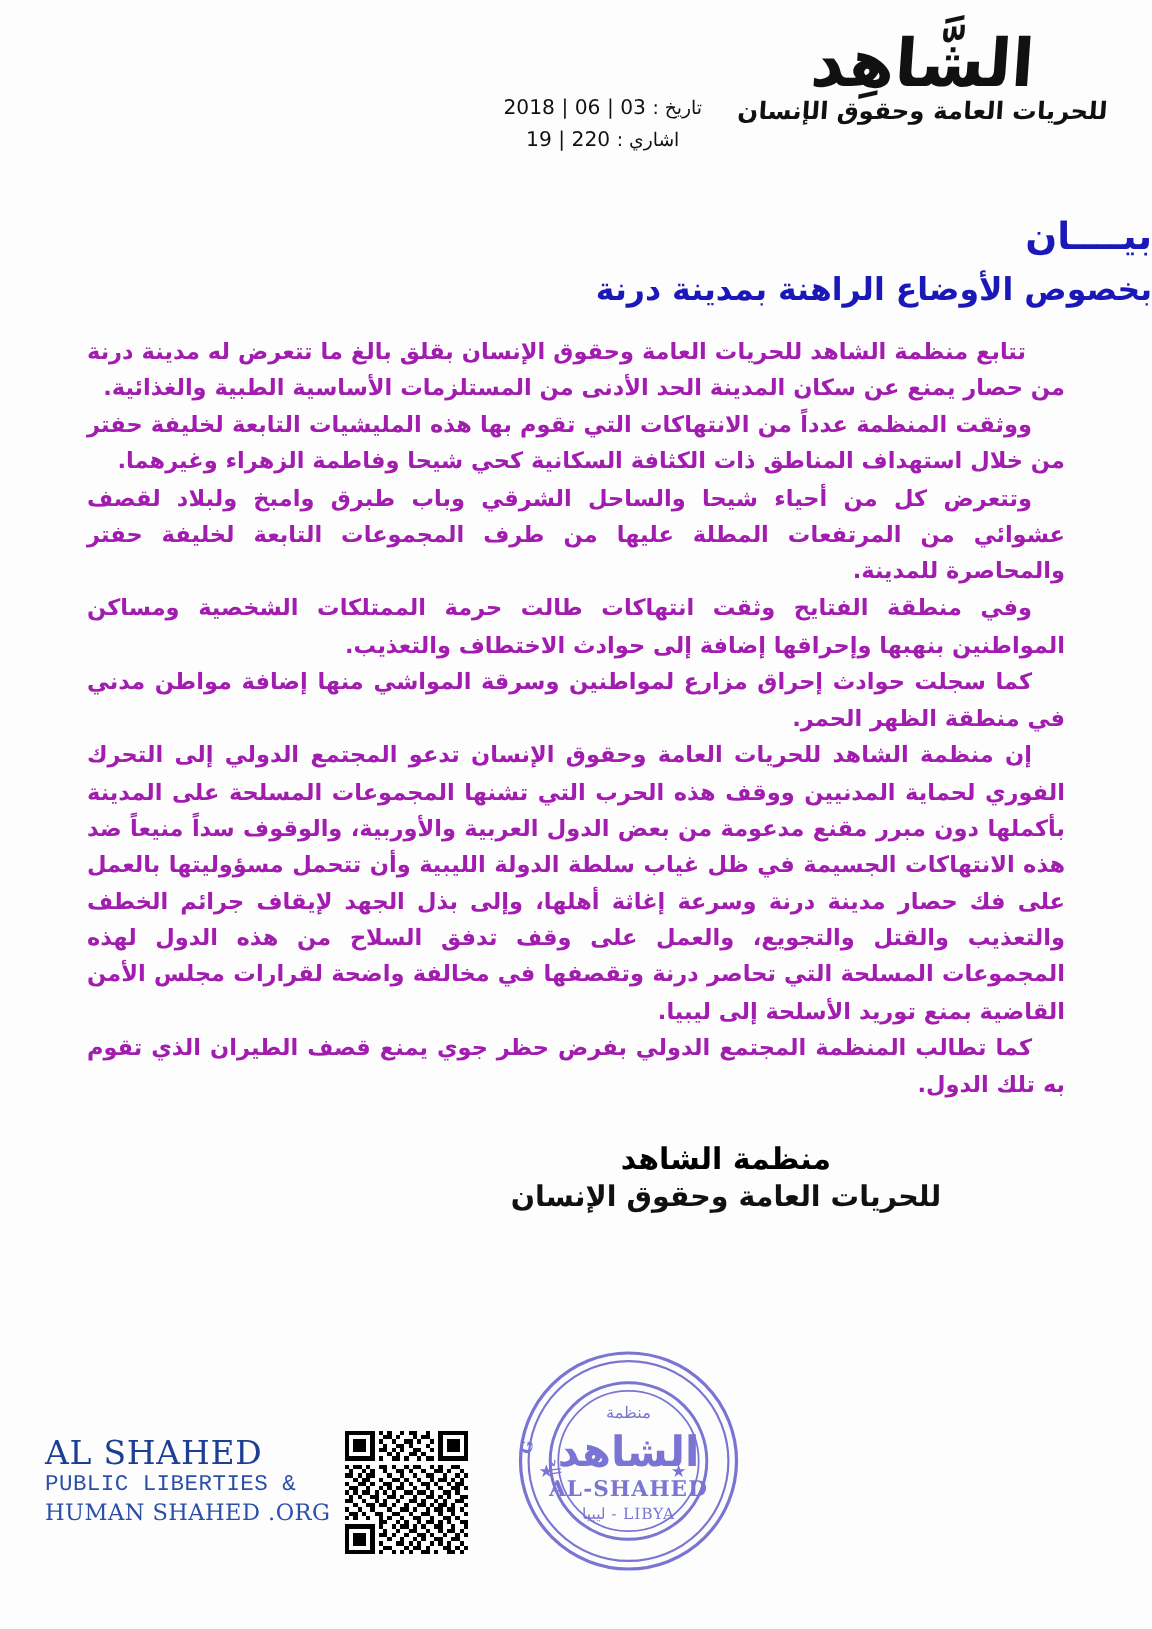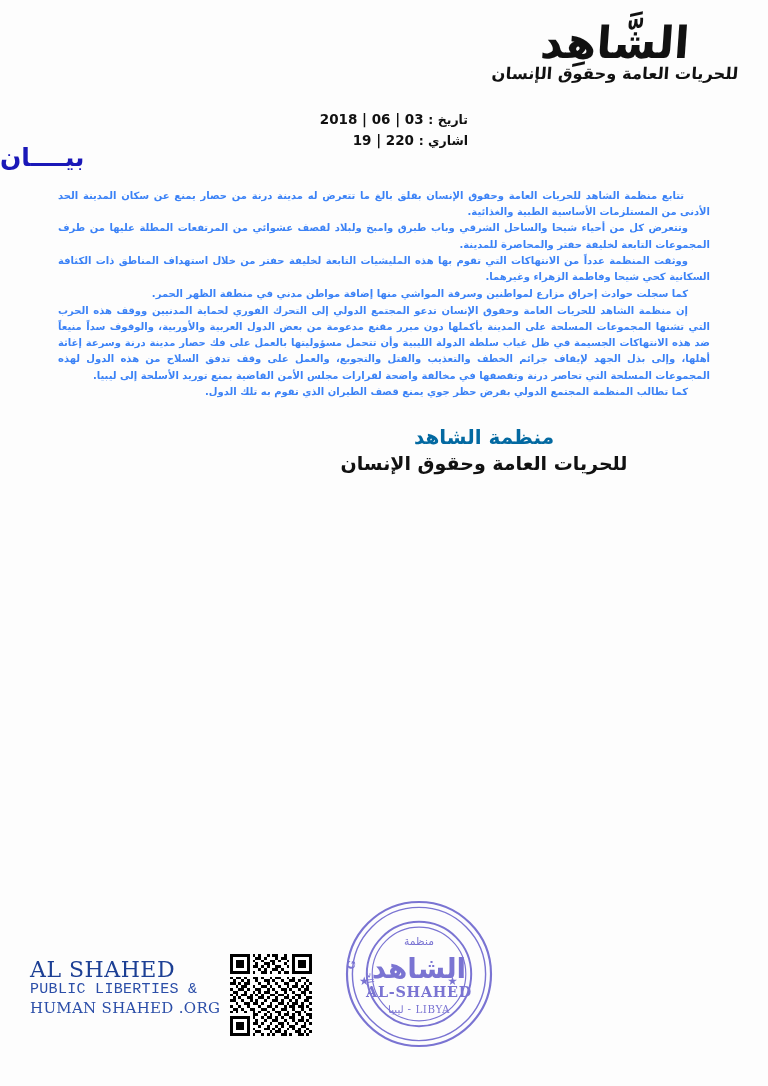--- a/index.html
+++ b/index.html
@@ -46,34 +46,33 @@
     color:#111;
     margin-top:-2px;
     transform:skewX(-4deg) scaleX(1.02);
     letter-spacing:-0.4px;
   }
   .meta{
     position:absolute;
     top:62px;
     right:300px;
     direction:rtl;
-    text-align:right;
+    text-align:center;
     font-size:13.5px;
     color:#111;
     line-height:1.55;
-    font-weight:700;
-    margin-top:47px;
+    font-weight:400;
   }
   .meta .row{white-space:nowrap;}
   .meta .lbl{font-size:12.5px;}
   .meta .val{font-family:"DejaVu Sans","Liberation Sans",sans-serif;}
 
   
   .title-wrap{
-    text-align:left;
+    text-align:right;
     margin-top:14px;
   }
   .doc-title{
     color:#1a18b8;
     font-size:25px;
     font-weight:bold;
     letter-spacing:2px;
     line-height:1.1;
   }
   .doc-subtitle{
@@ -83,23 +82,23 @@
     margin-top:9px;
     line-height:1.2;
   }
 
   
   .body-text{
     direction:rtl;
     text-align:justify;
     text-align-last:right;
     margin:16px 58px 0 58px;
-    font-size:10px;
+    font-size:15px;
     line-height:1.62;
-    color:#3b82f6;
+    color:#a21caf;
     font-weight:600;
   }
   .body-text p{
     margin:0 0 0.5px 0;
     text-indent:22px;
     text-align:justify;
     text-align-last:right;
   }
   .body-text p.first{text-indent:26px;}
 
@@ -110,21 +109,21 @@
     text-align:center;
     padding-right:0;
     position:relative;
   }
   .sig-inner{
     display:inline-block;
     text-align:center;
     margin-right:-200px;
   }
   .sig-line1{
-    font-size:20px;font-weight:bold;color:#0369a1;line-height:1.35;
+    font-size:20px;font-weight:bold;color:#000000;line-height:1.35;
   }
   .sig-line2{
     font-size:19px;font-weight:bold;color:#111;line-height:1.35;
   }
 
   
   .stamp{
     position:absolute;
     left:324px;
     top:884px;
@@ -192,26 +191,28 @@
       </div>
       <div class="row">
         <span class="lbl">اشاري :</span>
         <span class="val">220 | 19</span>
       </div>
     </div>
   </div>
 
   <div class="title-wrap">
     <div class="doc-title">بيــــان</div>
+    <div class="doc-subtitle">بخصوص الأوضاع الراهنة بمدينة درنة</div>
   </div>
 
   <div class="body-text" id="body-text">
       <p class="first">تتابع منظمة الشاهد للحريات العامة وحقوق الإنسان بقلق بالغ ما تتعرض له مدينة درنة من حصار يمنع عن سكان المدينة الحد الأدنى من المستلزمات الأساسية الطبية والغذائية.</p>
+      <p>ووثقت المنظمة عدداً من الانتهاكات التي تقوم بها هذه المليشيات التابعة لخليفة حفتر من خلال استهداف المناطق ذات الكثافة السكانية كحي شيحا وفاطمة الزهراء وغيرهما.</p>
       <p>وتتعرض كل من أحياء شيحا والساحل الشرقي وباب طبرق وامبخ ولبلاد لقصف عشوائي من المرتفعات المطلة عليها من طرف المجموعات التابعة لخليفة حفتر والمحاصرة للمدينة.</p>
-      <p>ووثقت المنظمة عدداً من الانتهاكات التي تقوم بها هذه المليشيات التابعة لخليفة حفتر من خلال استهداف المناطق ذات الكثافة السكانية كحي شيحا وفاطمة الزهراء وغيرهما.</p>
+      <p>وفي منطقة الفتايح وثقت انتهاكات طالت حرمة الممتلكات الشخصية ومساكن المواطنين بنهبها وإحراقها إضافة إلى حوادث الاختطاف والتعذيب.</p>
       <p>كما سجلت حوادث إحراق مزارع لمواطنين وسرقة المواشي منها إضافة مواطن مدني في منطقة الظهر الحمر.</p>
       <p>إن منظمة الشاهد للحريات العامة وحقوق الإنسان تدعو المجتمع الدولي إلى التحرك الفوري لحماية المدنيين ووقف هذه الحرب التي تشنها المجموعات المسلحة على المدينة بأكملها دون مبرر مقنع مدعومة من بعض الدول العربية والأوربية، والوقوف سداً منيعاً ضد هذه الانتهاكات الجسيمة في ظل غياب سلطة الدولة الليبية وأن تتحمل مسؤوليتها بالعمل على فك حصار مدينة درنة وسرعة إغاثة أهلها، وإلى بذل الجهد لإيقاف جرائم الخطف والتعذيب والقتل والتجويع، والعمل على وقف تدفق السلاح من هذه الدول لهذه المجموعات المسلحة التي تحاصر درنة وتقصفها في مخالفة واضحة لقرارات مجلس الأمن القاضية بمنع توريد الأسلحة إلى ليبيا.</p>
       <p>كما تطالب المنظمة المجتمع الدولي بفرض حظر جوي يمنع قصف الطيران الذي تقوم به تلك الدول.</p>
     </div>
 
   <div class="signature">
     <div class="sig-inner">
       <div class="sig-line1">منظمة الشاهد</div>
       <div class="sig-line2">للحريات العامة وحقوق الإنسان</div>
     </div>

